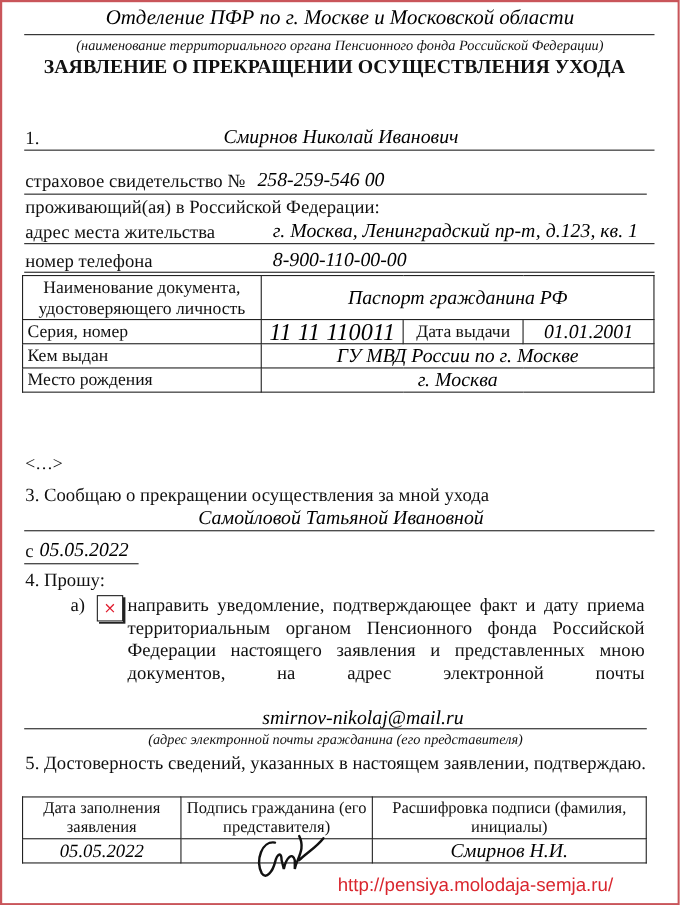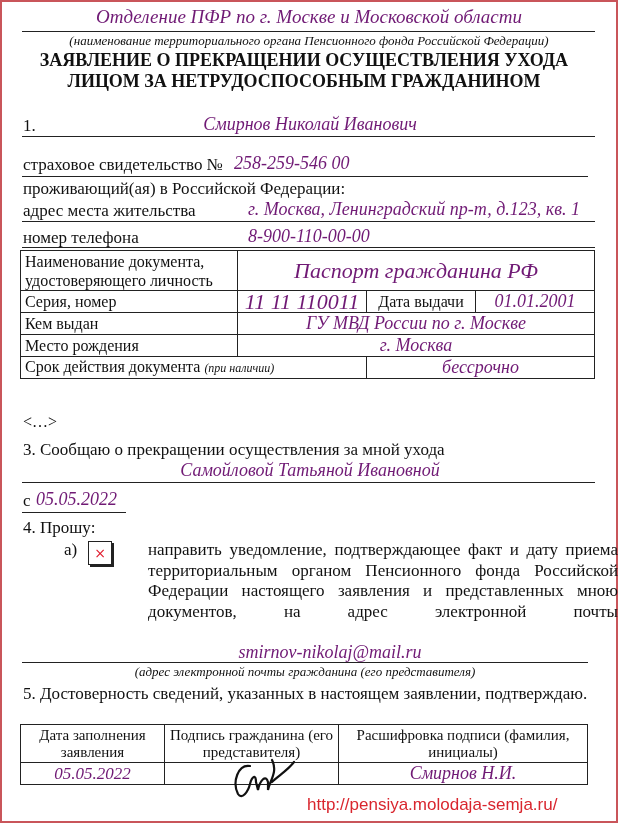--- a/index.html
+++ b/index.html
@@ -1,39 +1,38 @@
 <!DOCTYPE html>
 <html><head>
 <meta charset="utf-8">
 <style>
   html, body { margin:0; padding:0; }
   body { width:618px; height:823px; background:#fff; position:relative; overflow:hidden;
          font-family:"Liberation Serif", serif; color:#111; }
   .frame { position:absolute; left:0; top:0; width:614px; height:819px; border:2px solid #c9555a; }
   .abs { position:absolute; }
-  .red { color:#701a75; font-style:italic; }
+  .red { color:#000000; font-style:italic; }
   .line { position:absolute; height:0; border-top:1.5px solid #222; }
   .c { text-align:center; }
   .t16 { font-size:16px; }
   .t17 { font-size:17px; }
   table.doc { position:absolute; border-collapse:collapse; font-size:16px; }
   table.doc td { border:1px solid #222; padding:0 4px; line-height:19px; }
   .just { text-align:justify; text-align-last:justify; }
 </style>
 </head>
 <body>
 
 <div class="frame"></div>
 
 <div class="abs red c" style="left:20px;top:6px;width:578px;font-size:19px;">Отделение ПФР по г. Москве и Московской области</div>
 <div class="line" style="left:22px;top:31px;width:573px;"></div>
 <div class="abs c" style="left:20px;top:33px;width:578px;font-size:13px;font-style:italic;">(наименование территориального органа Пенсионного фонда Российской Федерации)</div>
 <div class="abs c" style="left:5px;top:50px;width:598px;font-size:18px;font-weight:bold;line-height:21px;">
   <div>ЗАЯВЛЕНИЕ О ПРЕКРАЩЕНИИ ОСУЩЕСТВЛЕНИЯ УХОДА</div>
-  <div>ЛИЦОМ ЗА НЕТРУДОСПОСОБНЫМ ГРАЖДАНИНОМ</div>
 </div>
 
 <div class="abs t17" style="left:23px;top:116px;">1.</div>
 <div class="abs red c" style="left:100px;top:114px;width:420px;font-size:18px;">Смирнов Николай Иванович</div>
 <div class="line" style="left:22px;top:136px;width:573px;"></div>
 
 <div class="abs t17" style="left:23px;top:155px;">страховое свидетельство №</div>
 <div class="abs red" style="left:234px;top:153px;font-size:18px;">258-259-546 00</div>
 <div class="line" style="left:22px;top:176px;width:566px;"></div>
 
@@ -42,57 +41,53 @@
 <div class="abs red" style="left:248px;top:199px;font-size:18px;">г. Москва, Ленинградский пр-т, д.123, кв. 1</div>
 <div class="line" style="left:22px;top:221px;width:573px;"></div>
 
 <div class="abs t17" style="left:23px;top:228px;">номер телефона</div>
 <div class="abs red" style="left:248px;top:226px;font-size:18px;">8-900-110-00-00</div>
 <div class="line" style="left:22px;top:247px;width:573px;"></div>
 
 <table class="doc" style="left:20px;top:250px;width:575px;">
   <tbody>
       <tr style="height:40px;">
-    <td style="width:208px;">Наименование документа, удостоверяющего личность</td>
-    <td colspan="3" class="red c" style="font-size:22px;">Паспорт гражданина РФ</td>
+    <td style="width:208px;text-align:center;">Наименование документа, удостоверяющего личность</td>
+    <td colspan="3" class="red c" style="font-size:18px;">Паспорт гражданина РФ</td>
   </tr>
   <tr style="height:22px;">
     <td>Серия, номер</td>
     <td class="red c" style="width:120px;font-size:22px;">11 11 110011</td>
     <td class="c" style="width:100px;">Дата выдачи</td>
     <td class="red c" style="font-size:18px;">01.01.2001</td>
   </tr>
   <tr style="height:22px;">
     <td>Кем выдан</td>
     <td colspan="3" class="red c" style="font-size:18px;margin-top:13px;">ГУ МВД России по г. Москве</td>
   </tr>
   <tr style="height:22px;">
     <td>Место рождения</td>
     <td colspan="3" class="red c" style="font-size:18px;">г. Москва</td>
-  </tr>
-  <tr style="height:22px;">
-    <td colspan="2"><span>Срок действия документа</span> <i style="font-size:12px;">(при наличии)</i></td>
-    <td colspan="2" class="red c" style="font-size:18px;">бессрочно</td>
   </tr>
 </tbody>
   </table>
 
 <div class="abs t16" style="left:23px;top:413px;">&lt;…&gt;</div>
 
 <div class="abs t17" style="left:23px;top:440px;">3. Сообщаю о прекращении осуществления за мной ухода</div>
 <div class="abs red c" style="left:100px;top:460px;width:420px;font-size:18px;">Самойловой Татьяной Ивановной</div>
 <div class="line" style="left:22px;top:482px;width:573px;"></div>
 <div class="abs t17" style="left:23px;top:491px;">с</div>
 <div class="abs red" style="left:36px;top:489px;font-size:18px;">05.05.2022</div>
 <div class="line" style="left:22px;top:512px;width:104px;"></div>
 
 <div class="abs t17" style="left:23px;top:518px;">4. Прошу:</div>
 <div class="abs t17" style="left:64px;top:540px;">а)</div>
 <div class="abs" style="left:88px;top:541px;width:22px;height:22px;border:1px solid #222;box-shadow:2px 2px 0 #222;color:#e0192b;font-family:'DejaVu Sans',sans-serif;font-size:14px;line-height:22px;text-align:center;">×</div>
-<div class="abs t17 just" style="left:116px;top:540px;width:470px;line-height:20.5px;margin-left:32px;">направить уведомление, подтверждающее факт и дату приема территориальным органом Пенсионного фонда Российской Федерации настоящего заявления и представленных мною документов, на адрес электронной почты</div>
+<div class="abs t17 just" style="left:116px;top:540px;width:470px;line-height:20.5px;">направить уведомление, подтверждающее факт и дату приема территориальным органом Пенсионного фонда Российской Федерации настоящего заявления и представленных мною документов, на адрес электронной почты</div>
 <div class="abs red c" style="left:120px;top:642px;width:420px;font-size:18px;">smirnov-nikolaj@mail.ru</div>
 <div class="line" style="left:22px;top:662px;width:566px;"></div>
 <div class="abs c" style="left:22px;top:664px;width:566px;font-size:13px;font-style:italic;">(адрес электронной почты гражданина (его представителя)</div>
 
 <div class="abs t17 just" style="left:23px;top:684px;width:572px;line-height:20px;text-align-last:left;">5. Достоверность сведений, указанных в настоящем заявлении, подтверждаю.</div>
 
 <table class="doc" style="left:20px;top:724px;width:568px;font-size:15px;">
   <tbody>
       <tr style="height:38px;margin-left:16px;">
     <td class="c" style="width:135px;line-height:17px;">Дата заполнения заявления</td>

